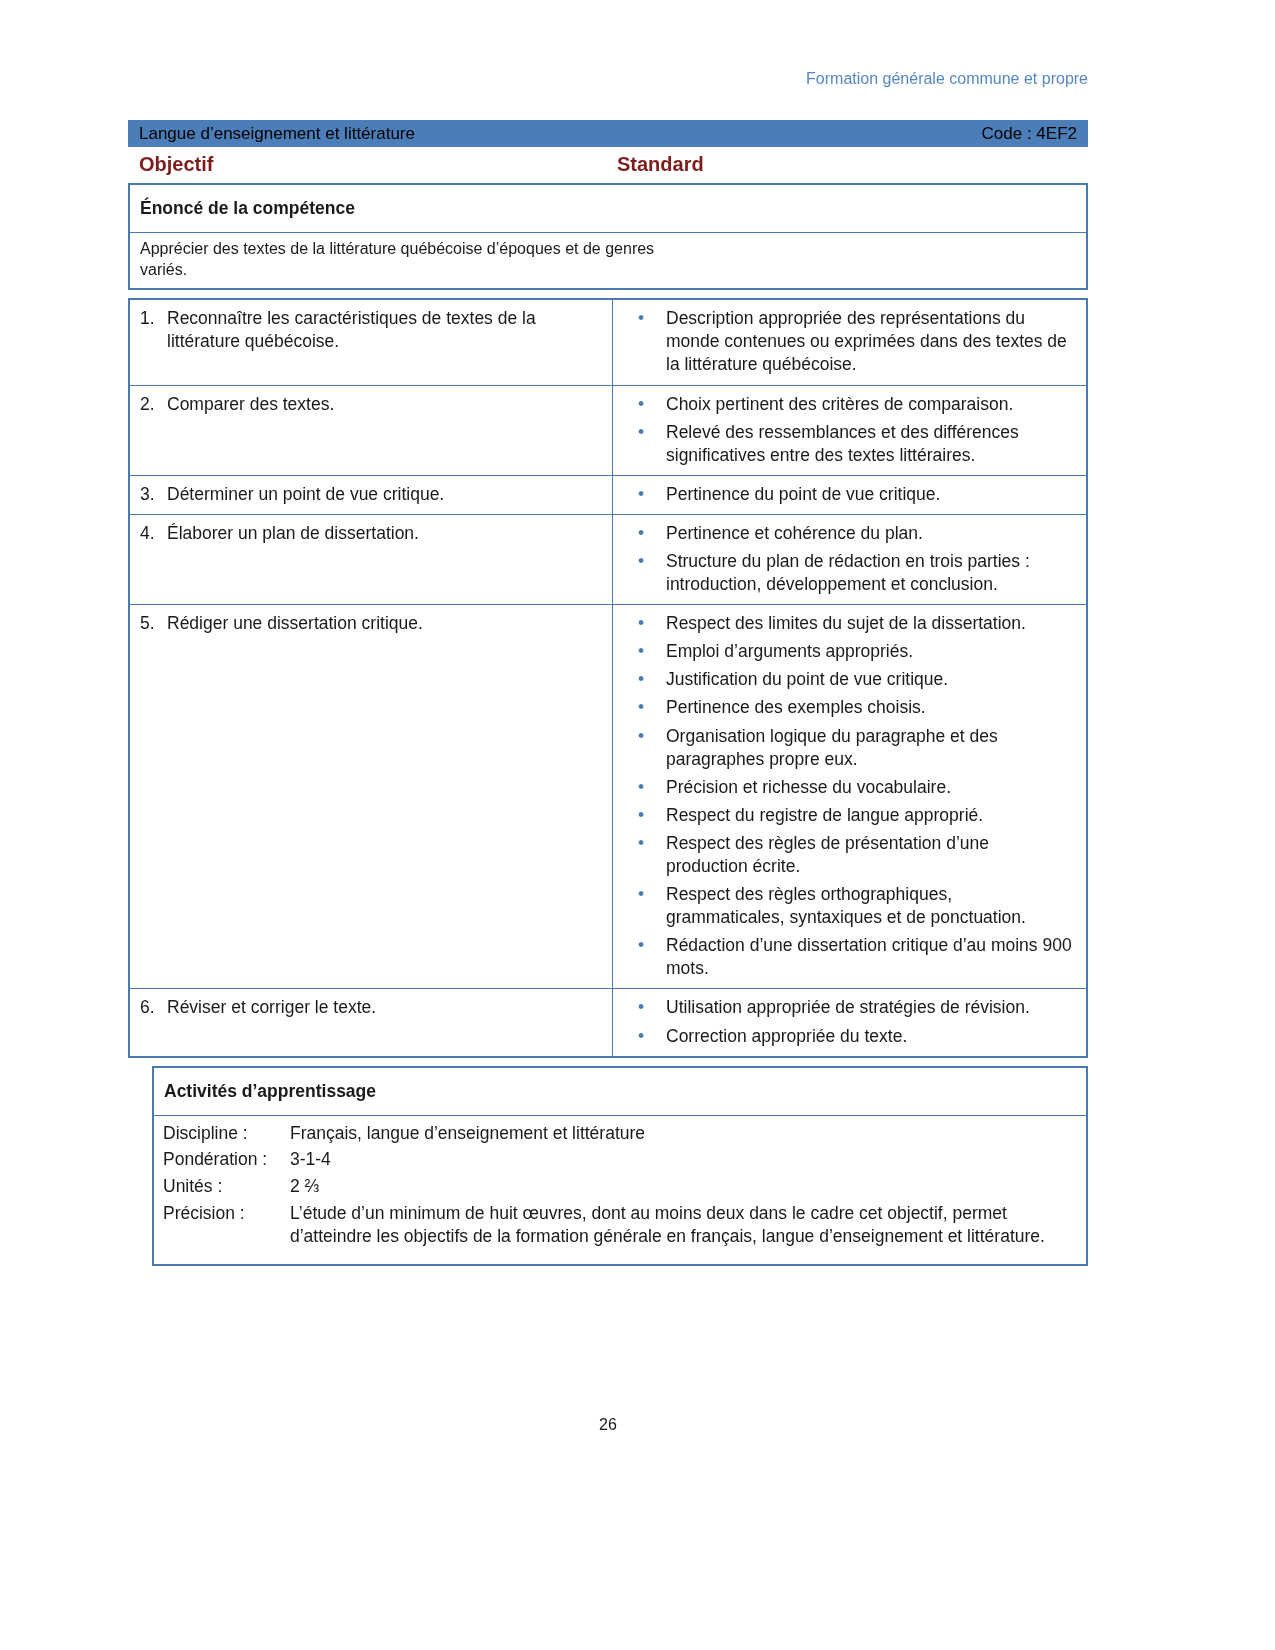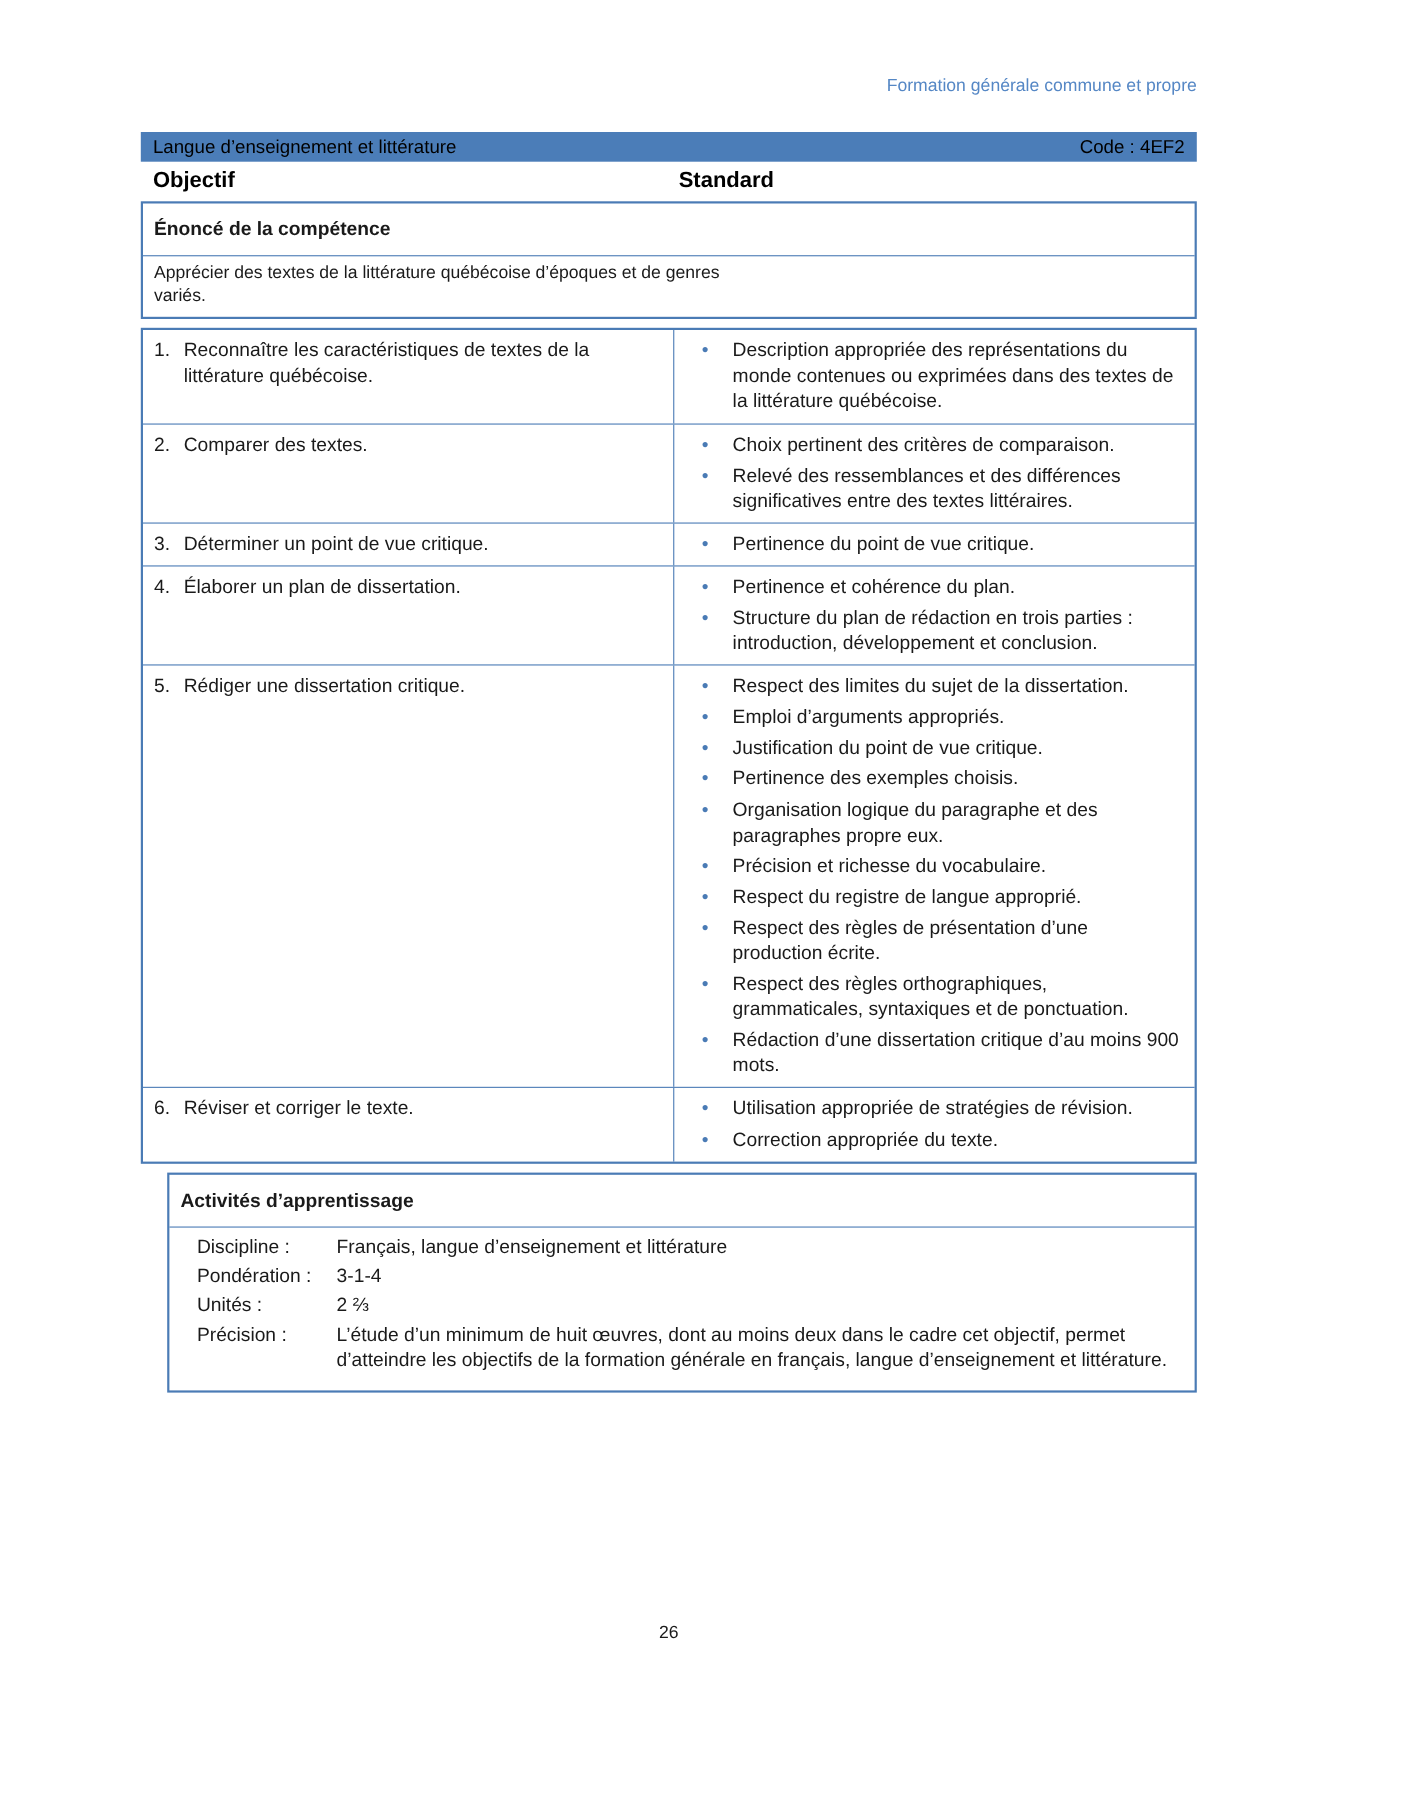--- a/index.html
+++ b/index.html
@@ -36,21 +36,21 @@
     padding: 0 11px;
     font-size: 17px;
   }
   .obj-std {
     position: relative;
     height: 36px;
   }
   .heading-blue {
     font-size: 20px;
     font-weight: bold;
-    color: #000000;
+    color: #7f1d1d;
   }
   .objectif { position: absolute; left: 11px; top: 6px; }
   .standard { position: absolute; left: 489px; top: 6px; }
   .box {
     border: 2px solid #4a7bb5;
     background: #ffffff;
   }
   .box-header {
     font-weight: bold;
     font-size: 17.5px;
@@ -97,30 +97,30 @@
     margin-bottom: 5px;
   }
   .bullet {
     width: 28px;
     flex-shrink: 0;
     color: #4a7bb5;
   }
   .crit-text { flex: 1; }
   .act-table { margin-top: 8px; margin-left: 24px; }
   .act-body {
-    padding: 6px 10px 12px 25px;
+    padding: 6px 10px 12px 9px;
     font-size: 17.5px;
     line-height: 1.35;
   }
   .act-row { display: flex; margin-bottom: 3px; }
   .act-label { width: 127px; flex-shrink: 0; }
   .act-value { flex: 1; }
   .page-number {
     position: absolute;
-    top: 1476px;
+    top: 1416px;
     left: 128px;
     width: 960px;
     text-align: center;
     font-size: 16px;
     color: #1a1a1a;
   }
 </style>
 </head>
 <body>
 

